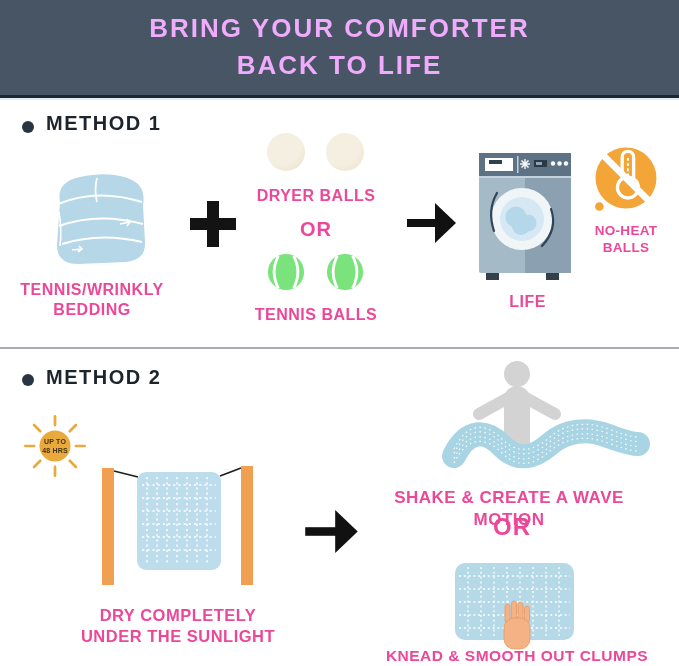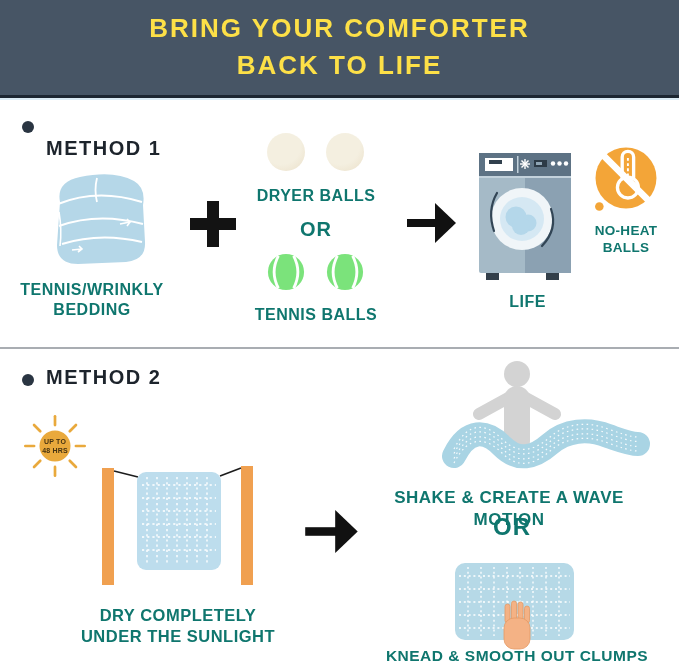--- a/index.html
+++ b/index.html
@@ -7,27 +7,27 @@
     position:relative;width:679px;height:666px;overflow:hidden;background:#ffffff;
     font-family:"Liberation Sans","DejaVu Sans",sans-serif;
   }
   .abs{position:absolute;}
   
   .hdr{position:absolute;top:0;left:0;width:679px;height:95px;background:#475565;}
   .hdr-dark{position:absolute;top:95px;left:0;width:679px;height:3px;background:#1d2631;}
   .hdr-light{position:absolute;top:98px;left:0;width:679px;height:2px;background:#dcebf4;}
   .hdr-title{
     position:absolute;top:10px;left:0;width:679px;text-align:center;
-    color:#fde047;font-weight:700;font-size:26px;line-height:37px;letter-spacing:2px;
+    color:#f0abfc;font-weight:700;font-size:26px;line-height:37px;letter-spacing:2px;
   }
   
   .bullet{position:absolute;width:12px;height:12px;border-radius:50%;background:#2a3542;}
   .mtitle{position:absolute;font-weight:700;font-size:20px;letter-spacing:1.5px;color:#1d242c;}
   
-  .cap{position:absolute;font-weight:700;color:#0f766e;text-align:center;letter-spacing:0.5px;line-height:1.28;font-size:16px;}
+  .cap{position:absolute;font-weight:700;color:#ec4899;text-align:center;letter-spacing:0.5px;line-height:1.28;font-size:16px;}
   .cap-sm{font-size:13.5px;letter-spacing:0.3px;}
   .or1{font-size:20px;letter-spacing:1px;}
   .or2{font-size:24px;letter-spacing:1px;}
   .divider{position:absolute;top:347px;left:0;width:679px;height:2px;background:#a9adb2;}
   
   .dball{position:absolute;width:38px;height:38px;border-radius:50%;
     background:radial-gradient(circle at 38% 32%, #f4efe0 55%, #eadfc8 100%);}
   
   .suntext{position:absolute;font-weight:700;color:#463312;text-align:center;font-size:7px;line-height:9px;letter-spacing:0.2px;}
   svg{display:block;}
@@ -40,21 +40,21 @@
   <div class="hdr">
     <div class="hdr-title">
       <div>BRING YOUR COMFORTER</div>
       <div>BACK TO LIFE</div>
     </div>
   </div>
   <div class="hdr-dark"></div>
   <div class="hdr-light"></div>
 
   <div class="bullet" style="left:22px;top:121px;"></div>
-  <div class="mtitle" style="left:46px;top:112px;margin-top:25px;">METHOD 1</div>
+  <div class="mtitle" style="left:46px;top:112px;">METHOD 1</div>
 
   <div class="abs" style="left:42px;top:160px;">
     <svg width="110" height="110" viewBox="0 0 110 110">
       <path d="M18 42 Q14 22 38 17 Q72 10 92 21 Q104 28 101 45 L103 82 Q104 100 84 102 L36 104 Q15 104 15 85 Z" fill="#b5d7e8"></path>
       <path d="M16 44 Q55 28 100 42" stroke="#ffffff" stroke-width="2" fill="none"></path>
       <path d="M17 66 Q56 52 101 64" stroke="#ffffff" stroke-width="2" fill="none"></path>
       <path d="M20 84 Q58 72 100 82" stroke="#ffffff" stroke-width="2" fill="none"></path>
       <path d="M55 18 Q52 30 55 42" stroke="#ffffff" stroke-width="1.8" fill="none"></path>
       <path d="M78 64 L88 62 M85 59 L88 62 L85 66" stroke="#ffffff" stroke-width="1.6" fill="none"></path>
       <path d="M30 90 L40 89 M37 86 L40 89 L36 92" stroke="#ffffff" stroke-width="1.6" fill="none"></path>

